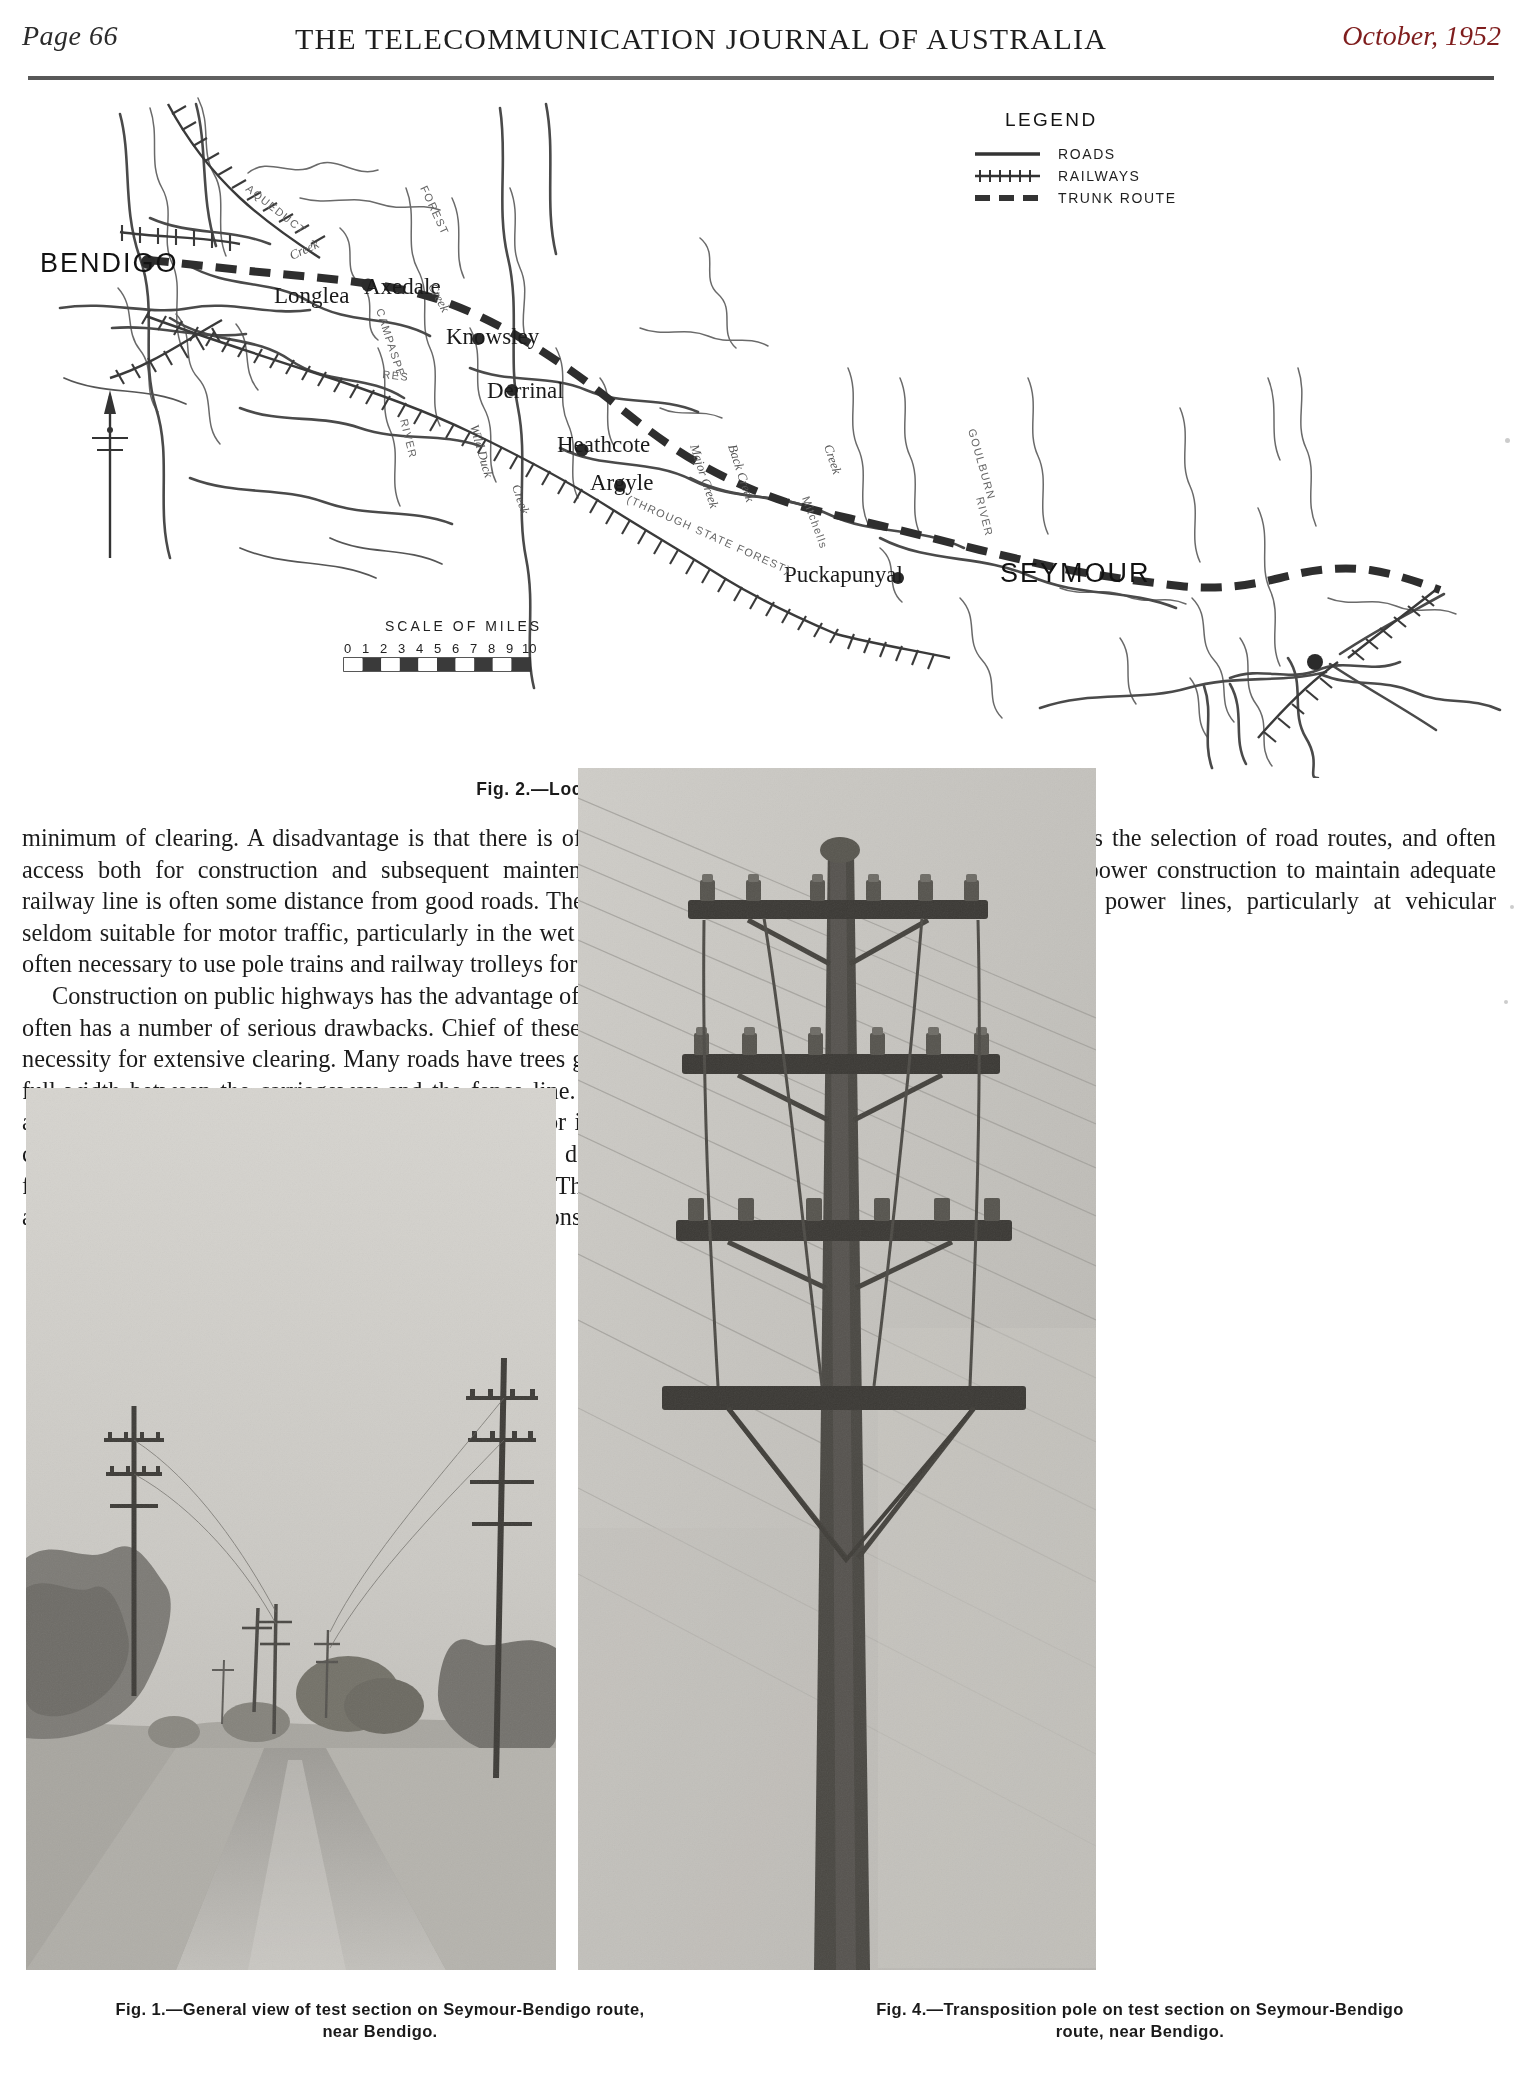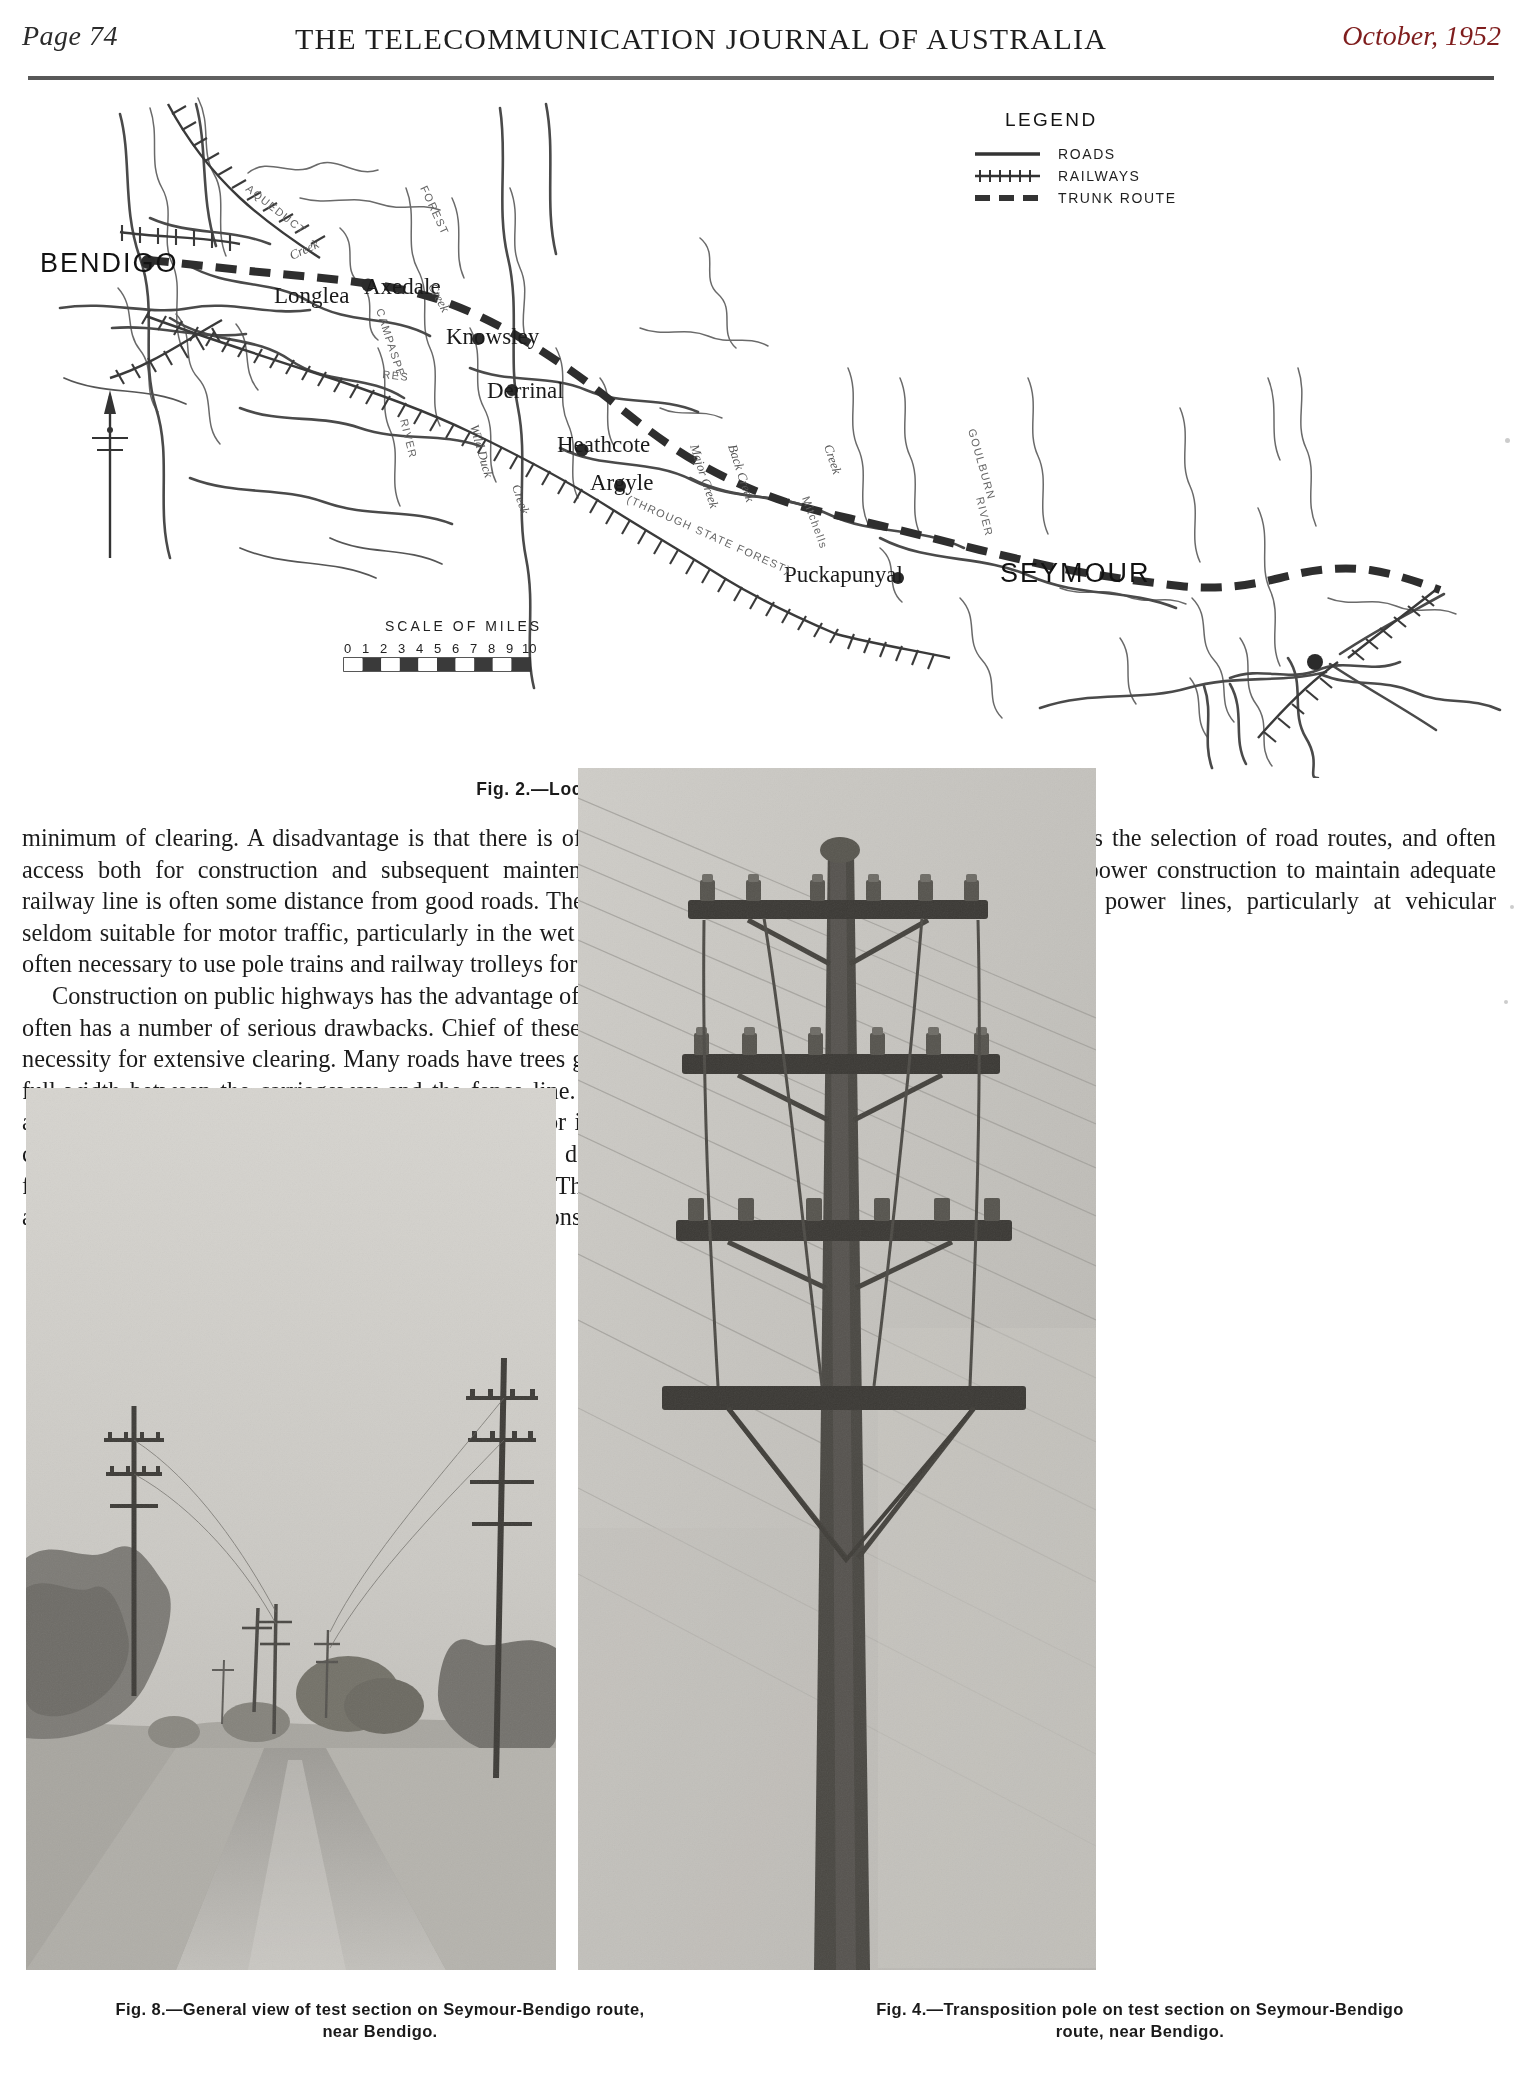--- a/index.html
+++ b/index.html
@@ -120,21 +120,21 @@
     position: absolute;
     background: #9a9a9a;
     border-radius: 50%;
     opacity: .5;
   }
 </style>
 </head>
 <body>
 
 <div class="page-header">
-  <div class="hdr-left">Page 74</div>
+  <div class="hdr-left">Page 66</div>
   <div class="hdr-center">THE TELECOMMUNICATION JOURNAL OF AUSTRALIA</div>
   <div class="hdr-right">October, 1952</div>
   <div class="hdr-rule"></div>
 </div>
 
 <div class="map-wrap">
 <svg class="map-svg" width="1521" height="700" viewBox="0 0 1521 700" xmlns="http://www.w3.org/2000/svg">
   <defs>
     <style>
       .road  { fill:none; stroke:#4a4a4a; stroke-width:2.6; stroke-linecap:round; stroke-linejoin:round; }
@@ -665,21 +665,21 @@
     <path d="M150,640 L268,790"></path>
         <path d="M396,640 L280,790"></path>
   </g>
   <path d="M150,640 L268,792 L396,640" fill="none" stroke="#403e39" stroke-width="4"></path>
 
   <rect width="518" height="1202" filter="url(#grain4)" opacity="0.5"></rect>
 </svg>
 </div>
 
 <div class="fig-caption cap3">
-  <div>Fig. 8.—General view of test section on Seymour-Bendigo route,</div>
+  <div>Fig. 1.—General view of test section on Seymour-Bendigo route,</div>
   <div>near Bendigo.</div>
 </div>
 
 <div class="fig-caption cap4">
   <div>Fig. 4.—Transposition pole on test section on Seymour-Bendigo</div>
   <div>route, near Bendigo.</div>
 </div>
 
 <div class="speck" style="left:1505px;top:438px;width:5px;height:5px;"></div>
 <div class="speck" style="left:1510px;top:905px;width:4px;height:4px;"></div>

